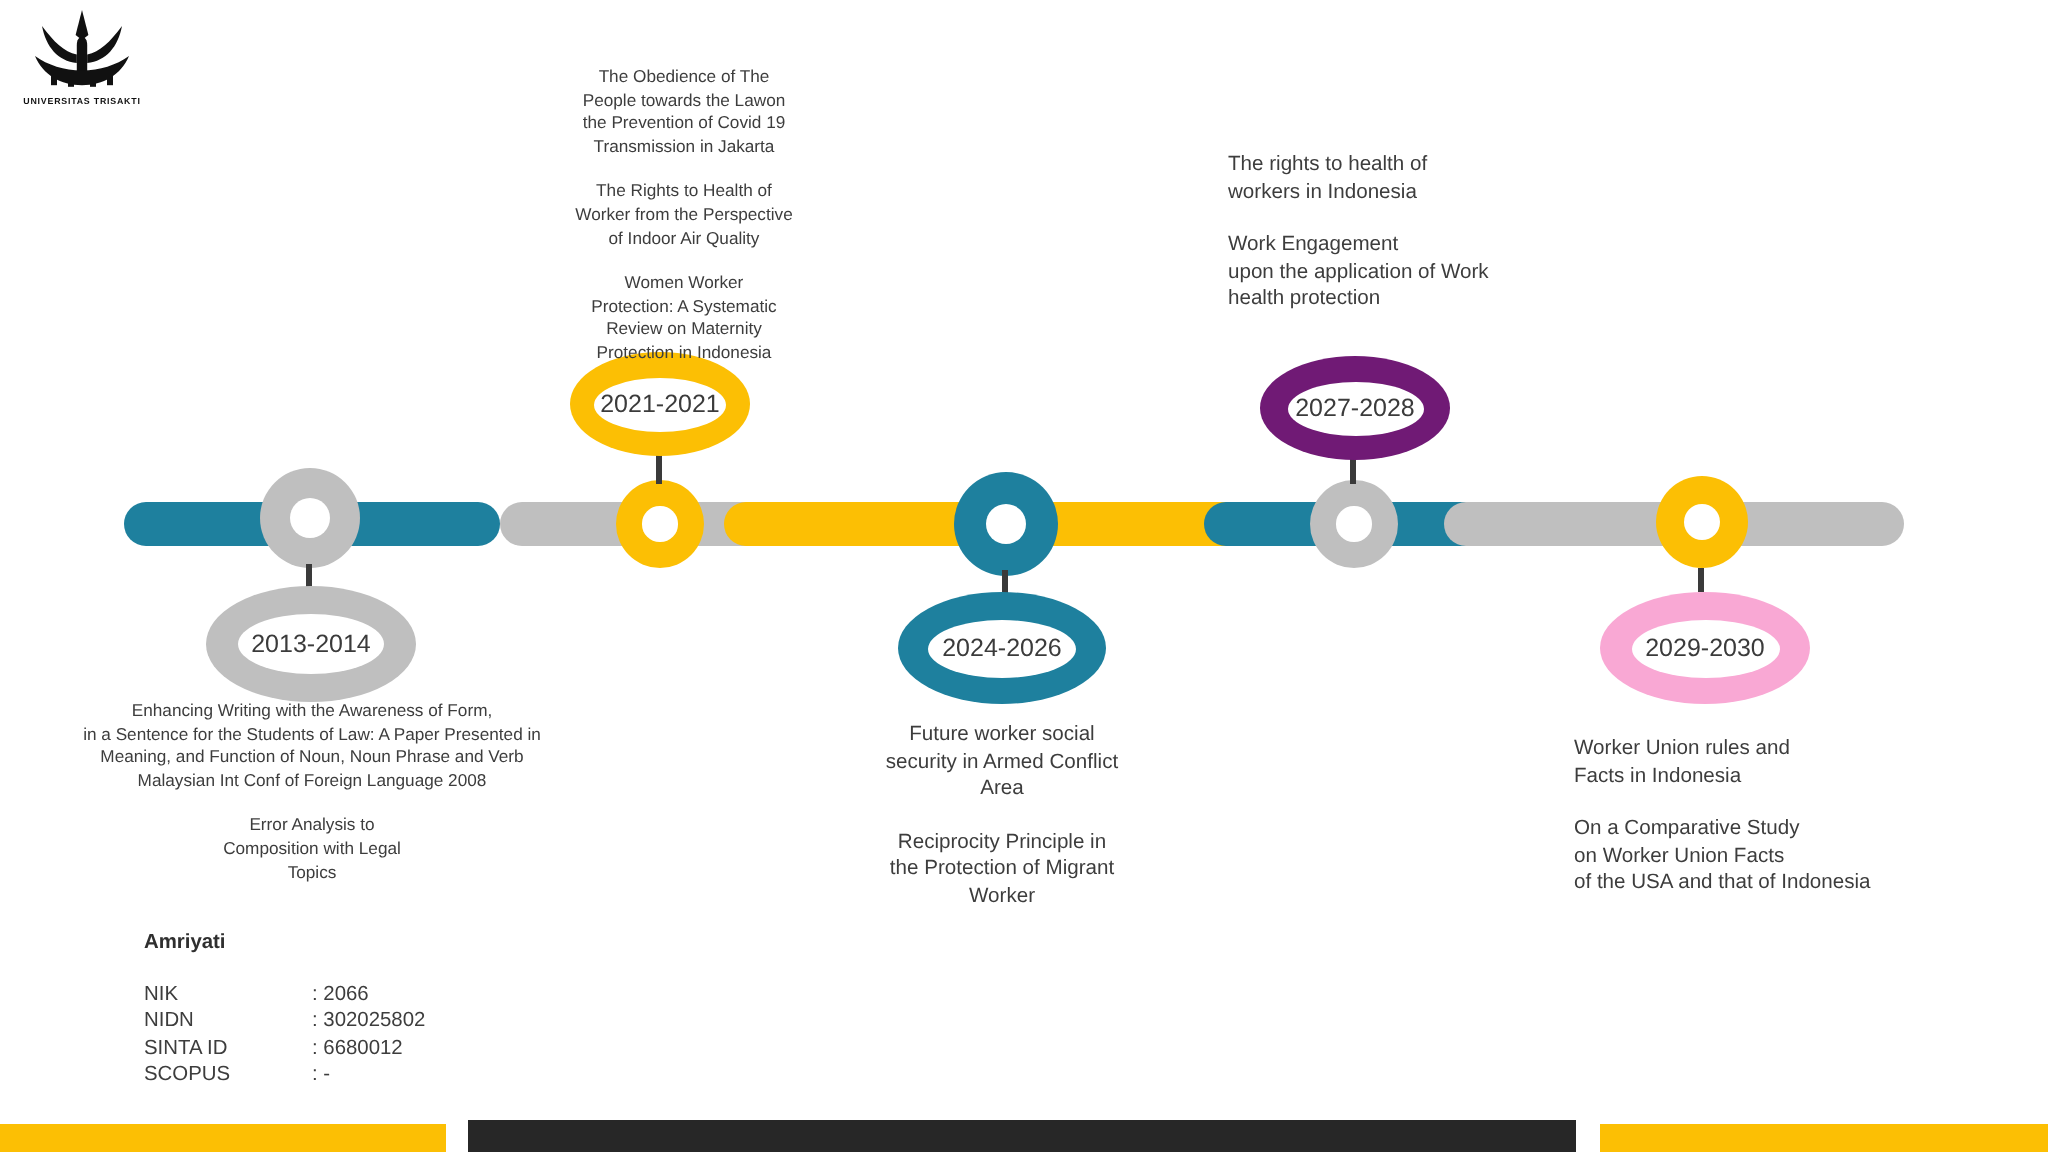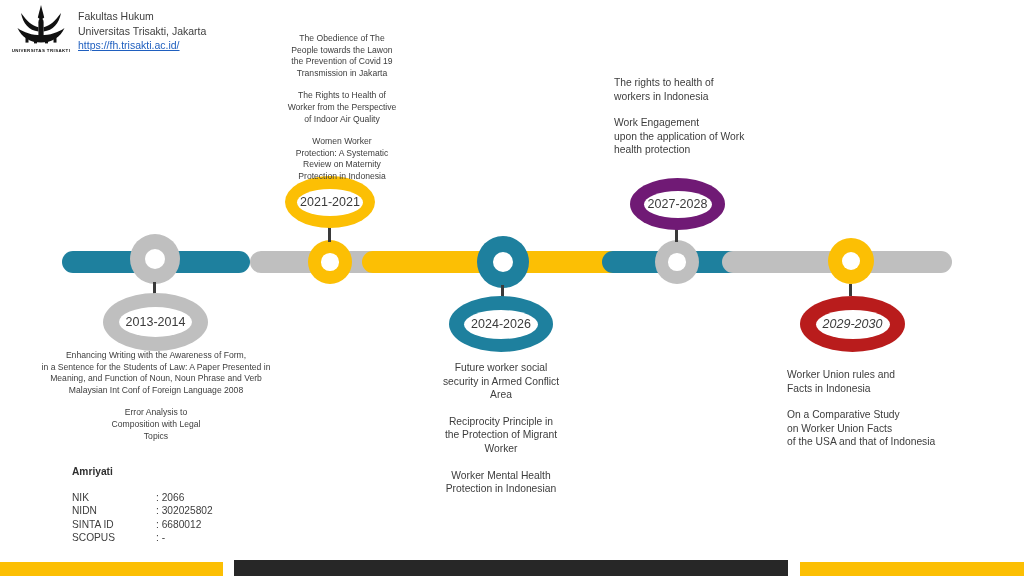--- a/index.html
+++ b/index.html
@@ -184,25 +184,20 @@
         <path d="M9.5 24 C16 28.6 24 31.2 33 31.2 C42 31.2 50 28.6 56.5 24 C52.5 33.5 43.6 38.6 33 38.6 C22.4 38.6 13.5 33.5 9.5 24 Z"></path>
         <path d="M17.5 31.5 L20.5 31.5 L20.5 38.6 L17.5 38.6 Z"></path>
         <path d="M45.5 31.5 L48.5 31.5 L48.5 38.6 L45.5 38.6 Z"></path>
         <path d="M26 34 L29 34 L29 39.4 L26 39.4 Z"></path>
         <path d="M37 34 L40 34 L40 39.4 L37 39.4 Z"></path>
       </g>
     </svg>
     <div id="logo-caption">UNIVERSITAS TRISAKTI</div>
   </div>
 
-  <div id="header-text">
-    <span class="ln">Fakultas Hukum</span>
-    <span class="ln">Universitas Trisakti, Jakarta</span>
-    <a class="ln" id="site-link" href="#">https://fh.trisakti.ac.id/</a>
-  </div>
 </div>
 
 <div id="timeline-bar">
   <div class="bar-seg" style="left:0px;   width:188px; background:#1E809E;"></div>
   <div class="bar-seg" style="left:188px; width:152px; background:#BFBFBF;"></div>
   <div class="bar-seg" style="left:300px; width:262px; background:#FCBF04;"></div>
   <div class="bar-seg" style="left:540px; width:162px; background:#1E809E;"></div>
   <div class="bar-seg" style="left:660px; width:230px; background:#BFBFBF;"></div>
 </div>
 
@@ -248,21 +243,21 @@
     <span class="year-label">2024-2026</span>
   </div>
 </div>
 
 <div class="year-pill" style="left:630px; top:178px; width:95px; height:52px; background:#701a75;">
   <div class="pill-inner" style="width:68px; height:27px;">
     <span class="year-label">2027-2028</span>
   </div>
 </div>
 
-<div class="year-pill" style="left:800px; top:296px; width:105px; height:56px; background:#b91c1c;font-style:italic;">
+<div class="year-pill" style="left:800px; top:296px; width:105px; height:56px; background:#f9a8d4;">
   <div class="pill-inner" style="width:74px; height:29px;">
     <span class="year-label">2029-2030</span>
   </div>
 </div>
 
 <div class="desc-block center" style="left:28px; top:350px; width:256px;">
   <div class="desc-item">
     <span class="ln">Enhancing Writing with the Awareness of Form,</span>
     <span class="ln">in a Sentence for the Students of Law: A Paper Presented in</span>
     <span class="ln">Meaning, and Function of Noun, Noun Phrase and Verb</span>
@@ -298,24 +293,20 @@
 <div class="desc-block center big" style="left:425px; top:361px; width:152px;">
   <div class="desc-item">
     <span class="ln">Future worker social</span>
     <span class="ln">security in Armed Conflict</span>
     <span class="ln">Area</span>
   </div>
   <div class="desc-item">
     <span class="ln">Reciprocity Principle in</span>
     <span class="ln">the Protection of Migrant</span>
     <span class="ln">Worker</span>
-  </div>
-  <div class="desc-item">
-    <span class="ln">Worker Mental Health</span>
-    <span class="ln">Protection in Indonesian</span>
   </div>
 </div>
 
 <div class="desc-block left big" style="left:614px; top:76px; width:210px;">
   <div class="desc-item">
     <span class="ln">The rights to health of</span>
     <span class="ln">workers in Indonesia</span>
   </div>
   <div class="desc-item">
     <span class="ln">Work Engagement</span>

